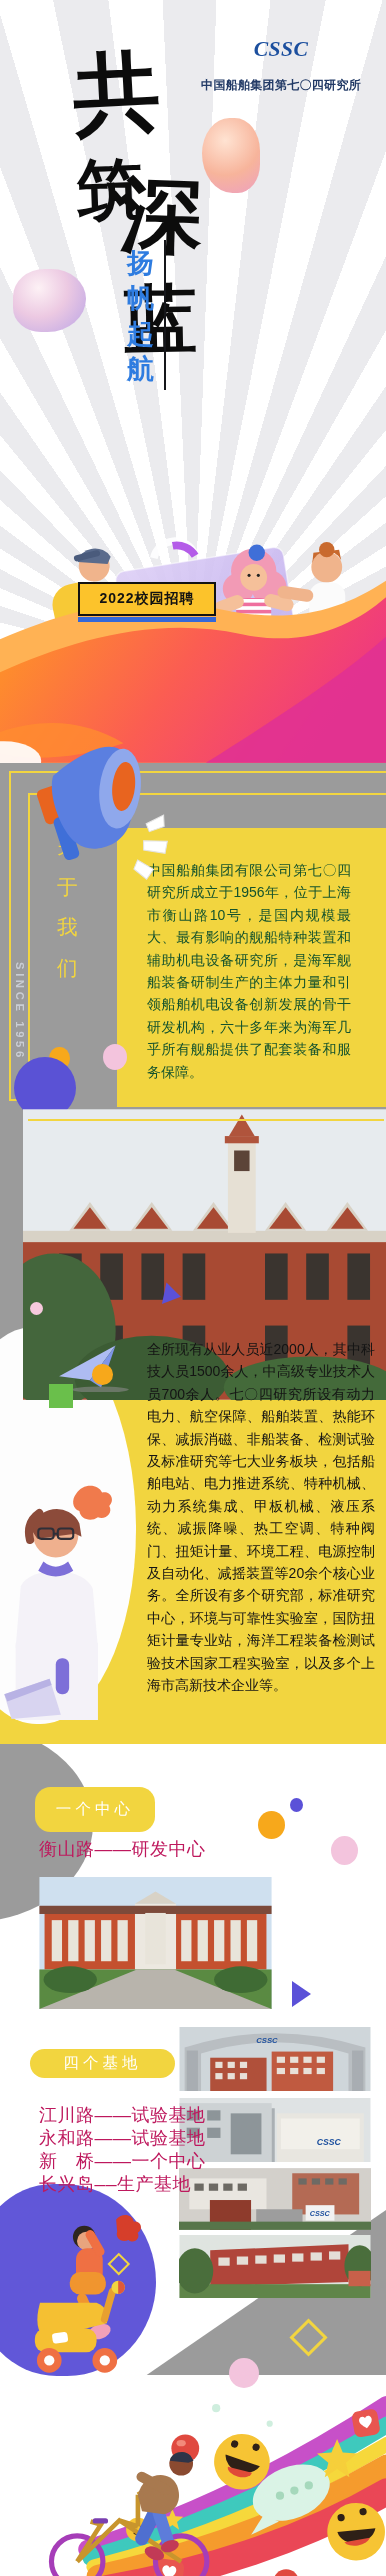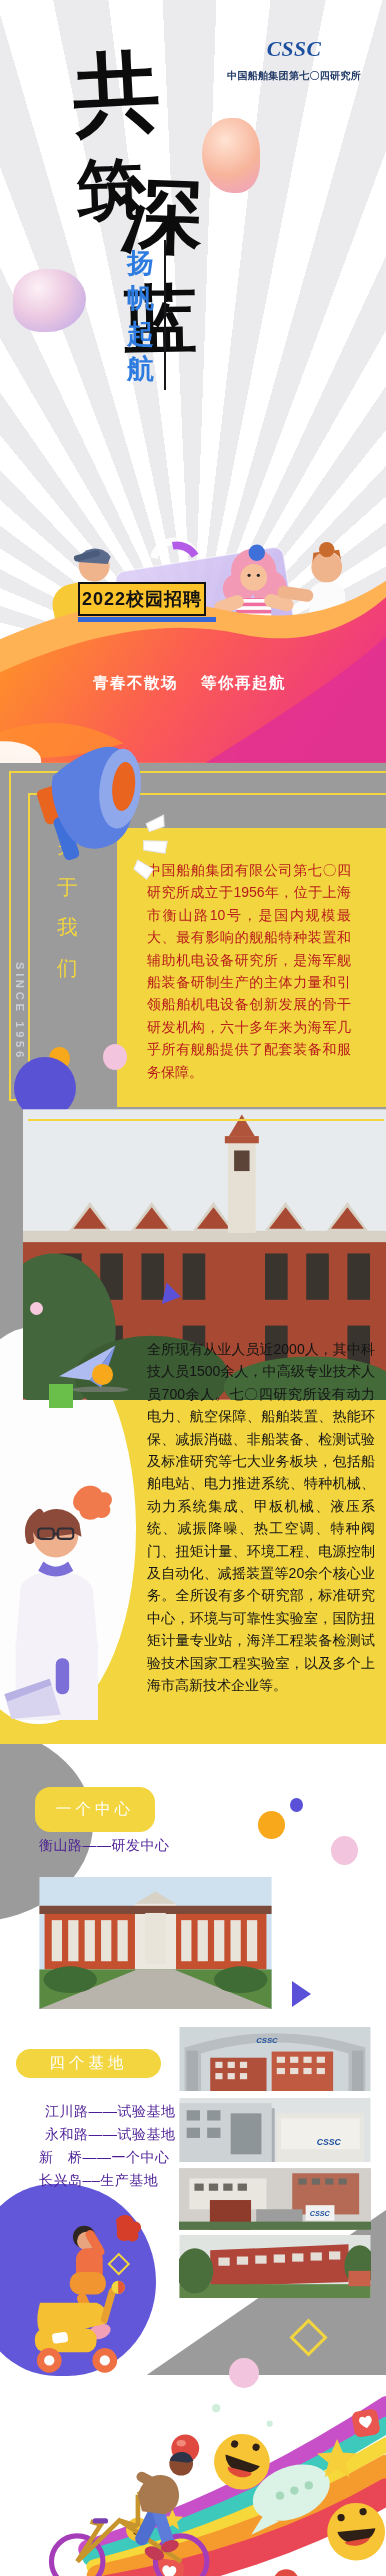--- a/index.html
+++ b/index.html
@@ -7,68 +7,68 @@
   body { font-family:"Liberation Sans", sans-serif; }
   #poster { position:relative; width:386px; height:3015px; margin:0 auto; overflow:hidden; background:#ffffff; }
   .abs { position:absolute; }
 
   
   .hero-rays { left:0; top:0; width:386px; height:762px;
     background:repeating-conic-gradient(from 178deg at 193px 670px, #ffffff 0deg 4.6deg, #ebebee 4.6deg 9.2deg); }
   .logo-block { top:39px; right:25px; text-align:center; }
   .logo-cssc { font-family:"Liberation Serif", serif; font-style:italic; font-weight:bold;
     font-size:21.6px; color:#1c4f9e; letter-spacing:0.5px; line-height:1; }
-  .logo-sub { margin-top:8px; font-size:10px; font-weight:bold; color:#223a66; letter-spacing:0.3px; }
+  .logo-sub { margin-top:16px; font-size:12px; font-weight:bold; color:#223a66; letter-spacing:0.3px; }
   .calli { font-family:"DejaVu Serif", serif; font-weight:bold; color:#0c0c0c; line-height:1; }
   .calli.c1 { left:73px; top:49px;  font-size:87px; transform:rotate(-3deg); }
   .calli.c2 { left:77px; top:156px; font-size:66px; transform:rotate(-2deg); }
   .calli.c3 { left:120px; top:174px; font-size:83px; transform:rotate(2deg); }
   .calli.c4 { left:124px; top:282px; font-size:73px; transform:rotate(-1deg); }
   .slogan-line { left:164px; top:240px; width:1.5px; height:150px; background:#15161a; }
   .slogan-col { left:127px; top:249px; display:flex; flex-direction:column; gap:7.2px;
     font-family:"Liberation Serif", serif; font-weight:bold; font-size:27px; color:#2e7ce0; line-height:1.04; }
   .blob { filter:blur(0.5px); }
   .blob.left { left:13px; top:269px; width:73px; height:63px; border-radius:48% 52% 58% 42%;
     background:radial-gradient(circle at 35% 30%, #fdf1f5 0%, #ecc9e2 45%, #b9a3e6 100%); }
   .blob.right { left:202px; top:118px; width:58px; height:75px; border-radius:52% 48% 42% 58%;
     background:radial-gradient(circle at 40% 30%, #ffe3d2 0%, #f7b49b 55%, #eda0c0 100%); }
-  .recruit-btn { left:78px; top:582px; width:128px; height:34px; background:#fcc32b;
+  .recruit-btn { left:78px; top:582px; width:138px; height:34px; background:#fcc32b;
     border:2.1px solid #121212; display:flex; align-items:center; justify-content:center;
-    font-size:18px; font-weight:bold; color:#121212; letter-spacing:1px; cursor:pointer; z-index:6; }
+    font-size:14px; font-weight:bold; color:#121212; letter-spacing:1px; cursor:pointer; z-index:6; }
   .btn-shadow { left:78px; top:617px; width:138px; height:4.6px; background:#3468d8; z-index:6; }
   .tagline { left:93px; top:673px; width:216px; display:flex; gap:23px; z-index:6;
     font-size:15.5px; font-weight:bold; color:#ffffff; letter-spacing:1.5px; white-space:nowrap; }
 
   
   .about-bg { left:0; top:762px; width:386px; height:981px; background:#9b9b9b; }
   .yline { background:#f2d53f; z-index:3; }
   .block1 { left:117px; top:828px; width:269px; height:279px; background:#f2d53f; z-index:2; }
-  .p1 { left:147px; top:859px; width:204px; font-size:14px; line-height:22.4px; color:#b91c1c;
+  .p1 { left:147px; top:859px; width:204px; font-size:14px; line-height:22.4px; color:#14532d;
     text-align:justify; z-index:4; }
   .about-title { left:57px; top:836px; display:flex; flex-direction:column; gap:20px;
     font-size:20.6px; color:#f2d53f; line-height:1; z-index:3; }
   .since { left:26px; top:962px; font-size:11.3px; letter-spacing:3.6px; color:#c9cdd4; font-weight:bold;
     transform:rotate(90deg); transform-origin:left top; white-space:nowrap; z-index:3; }
   .circ { border-radius:50%; }
   .photo { overflow:hidden; z-index:4; }
   .photo svg { display:block; }
   .block2 { left:0; top:1267px; width:386px; height:477px; background:#f2d53f;
     clip-path:polygon(100% 0, 100% 100%, 0 100%, 0 32.5%); z-index:2; }
   .white-blob { left:-59px; top:1327px; width:195px; height:397px; background:#fdfdfd;
     border-radius:48% 52% 50% 50%; z-index:3; }
   .p2 { left:147px; top:1338px; width:228px; font-size:14px; line-height:22.4px; color:#141414;
     text-align:justify; z-index:4; }
 
   
   .gray-quarter { left:-149px; top:1726px; width:242px; height:196px; border-radius:50%; background:#9b9b9b; }
   .pill { background:#f2d53f; border-radius:15.5px; display:flex; align-items:center; justify-content:center;
     color:#ffffff; font-size:15.5px; letter-spacing:4.1px; z-index:4; }
   .pill.one { left:35px; top:1787px; width:120px; height:45px; }
-  .pill.four { left:16px; top:2049px; width:145px; height:29px; }
-  .loc-label { font-size:14px; color:#4c1d95; letter-spacing:0.5px; z-index:4; white-space:nowrap; }
+  .pill.four { left:30px; top:2049px; width:145px; height:29px; }
+  .loc-label { font-size:18px; color:#be185d; letter-spacing:0.5px; z-index:4; white-space:nowrap; }
   .tri-right { width:0; height:0; }
   .gray-wedge { left:0; top:2210px; width:386px; height:165px; background:#9b9b9b;
     clip-path:polygon(100% 0, 100% 100%, 38% 100%); }
   .purple-blob { left:-25px; top:2184px; width:181px; height:192px; background:#6157d8;
     border-radius:46% 54% 52% 48%; z-index:3; }
   .diamond { border:2.6px solid #f2d53f; transform:rotate(45deg); z-index:4; }
   .deco { z-index:4; }
 </style>
 </head>
 <body>
@@ -178,24 +178,20 @@
     </defs>
     <path d="M0,150 C150,86 270,58 430,92 C570,122 665,92 750,36 L750,390 L0,390 Z" fill="#ffb254"></path>
     <path d="M0,214 C140,152 300,104 470,140 C600,168 692,118 750,68 L750,390 L0,390 Z" fill="url(#wv)"></path>
     <path d="M400,390 C545,298 655,228 750,145 L750,390 Z" fill="#e03193" opacity="0.88"></path>
     <path d="M0,330 C90,300 170,310 240,352 C160,380 60,388 0,372 Z" fill="#ff8c30" opacity="0.8"></path>
     <ellipse cx="8" cy="386" rx="72" ry="38" fill="#ffffff" opacity="0.92"></ellipse>
   </svg>
 
   <div class="abs recruit-btn">2022校园招聘</div>
   <div class="abs btn-shadow"></div>
-  <div class="abs tagline">
-    <span>青春不散场</span>
-    <span>等你再起航</span>
-  </div>
 
   <div class="abs about-bg"></div>
 
   <div class="abs yline" style="left:9.3px;  top:771px; width:377px; height:1.5px;"></div>
   <div class="abs yline" style="left:9.3px;  top:771px; width:1.5px; height:330px;"></div>
   <div class="abs yline" style="left:9.3px;  top:1099px; width:45px; height:1.5px;"></div>
   <div class="abs yline" style="left:28px;  top:793px; width:358px; height:1.5px;"></div>
   <div class="abs yline" style="left:28px;  top:793px; width:1.5px; height:327px;"></div>
   <div class="abs yline" style="left:28px;  top:1119px; width:356px; height:1.5px; z-index:5;"></div>
 
@@ -425,21 +421,21 @@
           <rect x="292" y="32" width="22" height="16"></rect>
         </g>
       <rect y="96" width="373" height="27" fill="#5f8549"></rect>
       <ellipse cx="30" cy="70" rx="36" ry="44" fill="#4a6e3c"></ellipse>
       <ellipse cx="352" cy="60" rx="30" ry="40" fill="#4a6e3c"></ellipse>
       <rect x="330" y="70" width="43" height="30" fill="#c8604a"></rect>
     </svg>
   </div>
 
   <ul class="abs" style="left:39px; top:2103px; list-style:none; z-index:4;">
-    <li class="loc-label" style="height:23px;margin-left:6px;">江川路——试验基地</li>
+    <li class="loc-label" style="height:23px;">江川路——试验基地</li>
     <li class="loc-label" style="height:23px;text-align:right;">永和路——试验基地</li>
     <li class="loc-label" style="height:23px;">新　桥——一个中心</li>
     <li class="loc-label" style="height:23px;font-family:Liberation Mono, monospace;">长兴岛——生产基地</li>
   </ul>
 
   <div class="abs gray-wedge"></div>
   <div class="abs purple-blob"></div>
 
   <svg class="abs" style="left:4.1px; top:2210px; z-index:4;" width="144" height="165" viewBox="0 0 280 320">
     <path d="M218,18 C230,4 250,8 252,22 C266,20 272,36 260,44 C266,56 252,66 242,58 C228,64 216,54 220,42 Z" fill="#d63e2a"></path>

